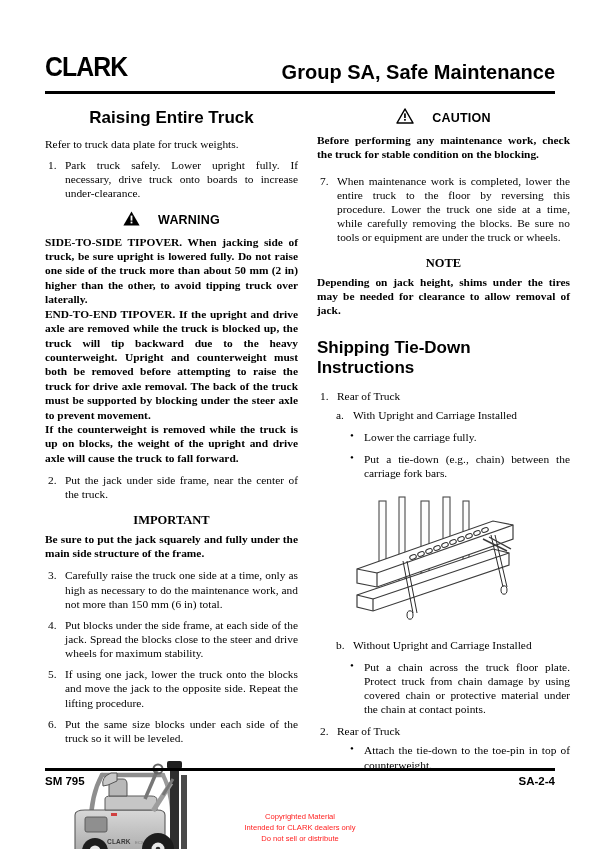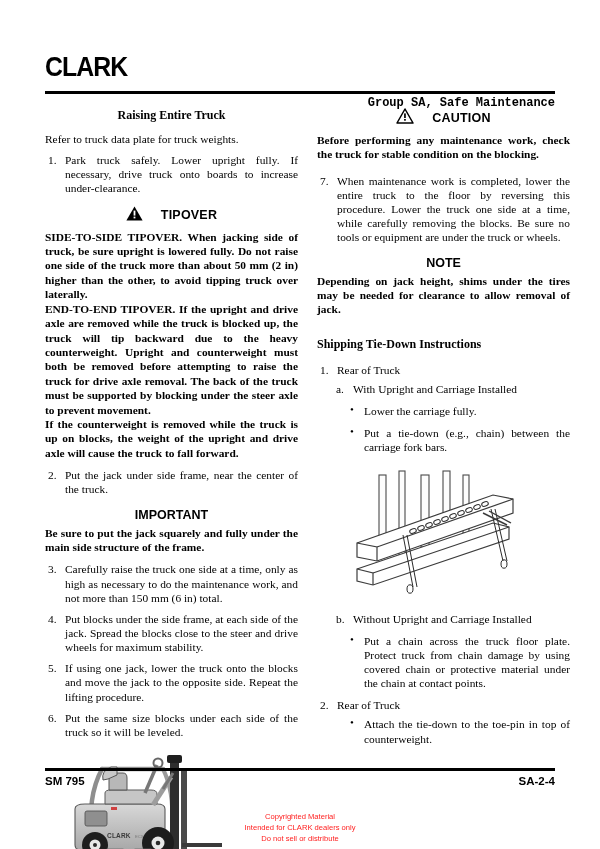--- a/index.html
+++ b/index.html
@@ -25,41 +25,40 @@
     font-family: "Liberation Sans", sans-serif;
     font-weight: bold;
     font-size: 27px;
     letter-spacing: -1.0px;
     transform: scaleX(0.92);
     transform-origin: left center;
     line-height: 1;
   }
   .header-title {
     position: absolute; right: 0; top: 9px;
-    font-family: Liberation Mono, monospace;
-    font-weight: bold;
-    font-size: 12px;
-    margin-top: 35px;
+    font-family: Liberation Sans, sans-serif;
+    font-weight: bold;
+    font-size: 20px;
   }
   .header-rule {
     position: absolute; left: 45px; right: 45px; top: 91px;
     height: 3px; background: #000;
   }
 
   
   .col {
     position: absolute; top: 108px; width: 253px;
   }
   .col-left  { left: 45px; }
   .col-right { left: 317px; }
 
   h2.section {
-    font-family: Liberation Serif, serif;
-    font-weight: bold;
-    font-size: 12px;
+    font-family: Liberation Sans, sans-serif;
+    font-weight: bold;
+    font-size: 17px;
     margin: 0 0 9px 0;
     text-align: center;
   }
   h2.section.left-align { text-align: left; }
 
   p.body {
     margin: 0 0 7px 0;
     font-size: 11.4px;
     line-height: 1.24;
     text-align: justify;
@@ -123,21 +122,21 @@
   }
   .alert-body {
     font-weight: bold;
     font-size: 11.4px;
     line-height: 1.265;
     text-align: justify;
   }
   .alert-body .para { margin: 0; }
 
   .plain-head {
-    font-family: Liberation Sans, sans-serif;
+    font-family: Liberation Serif, serif;
     font-weight: bold;
     font-size: 12.5px;
     text-align: center;
     margin: 11px 0 4px 0;
   }
 
   
   .fig { margin: 10px 0 10px 0; }
 
   
@@ -188,21 +187,21 @@
 
     <div class="alert">
       <div class="alert-head">
         <span>
           <svg width="17" height="15" viewBox="0 0 17 15" aria-hidden="true">
             <path d="M8.5 0.4 L16.6 14.4 L0.4 14.4 Z" fill="#000"></path>
             <rect x="7.6" y="4.6" width="1.8" height="5.0" fill="#fff"></rect>
             <rect x="7.6" y="10.6" width="1.8" height="1.8" fill="#fff"></rect>
           </svg>
         </span>
-        <span class="label">TIPOVER</span>
+        <span class="label">WARNING</span>
       </div>
       <div class="alert-body">
         <p class="para">SIDE-TO-SIDE TIPOVER. When jacking side of truck, be sure upright is lowered fully. Do not raise one side of the truck more than about 50 mm (2 in) higher than the other, to avoid tipping truck over laterally.</p>
         <p class="para">END-TO-END TIPOVER. If the upright and drive axle are removed while the truck is blocked up, the truck will tip backward due to the heavy counterweight. Upright and counterweight must both be removed before attempting to raise the truck for drive axle removal. The back of the truck must be supported by blocking under the steer axle to prevent movement.</p>
         <p class="para">If the counterweight is removed while the truck is up on blocks, the weight of the upright and drive axle will cause the truck to fall forward.</p>
       </div>
     </div>
 
     <div class="num-item">
       <span class="marker">2.</span>

